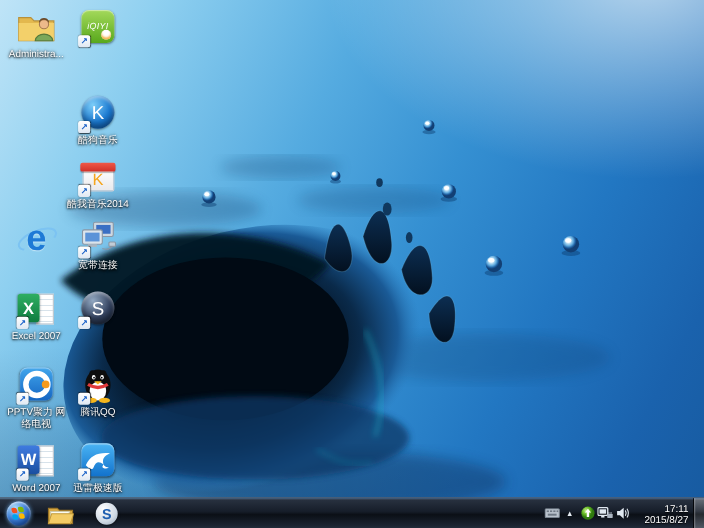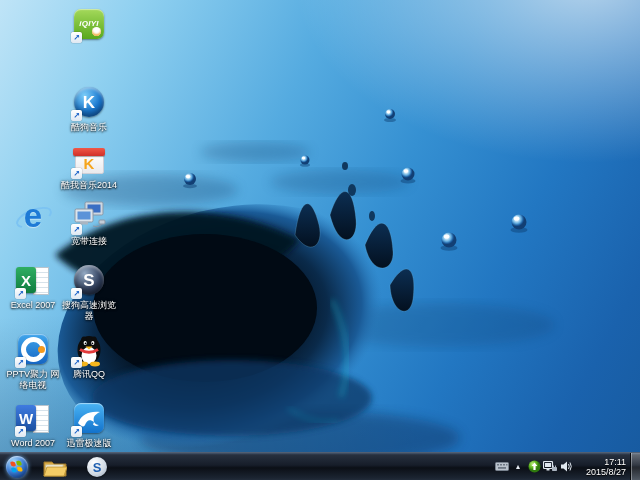--- a/index.html
+++ b/index.html
@@ -20,21 +20,21 @@
        text-shadow:0 1px 2px #000,0 0 3px rgba(0,0,0,.75);word-break:break-all;max-width:58px;}
   .ic{width:36px;height:36px;position:relative;display:flex;align-items:center;justify-content:center;}
   .sc{position:absolute;left:0;bottom:-1px;width:11px;height:11px;border-radius:2px;
       background:linear-gradient(#ffffff,#dfe8f2);box-shadow:0 0 1px rgba(0,0,0,.7);
       display:flex;align-items:center;justify-content:center;
       font-size:8px;font-weight:bold;color:#1b62c8;line-height:1;}
   .sq{width:30px;height:30px;border-radius:7px;position:relative;display:flex;align-items:center;justify-content:center;
       box-shadow:inset 0 1px 1px rgba(255,255,255,.5),0 1px 2px rgba(0,0,0,.45);}
   .circle{width:30px;height:30px;border-radius:50%;display:flex;align-items:center;justify-content:center;
       box-shadow:inset 0 -4px 6px rgba(0,0,0,.35),inset 0 2px 3px rgba(255,255,255,.45),0 1px 2px rgba(0,0,0,.45);}
-  .glyph{font-weight:bold;color:#fff;line-height:1;}
+  .glyph{font-weight:normal;color:#fff;line-height:1;}
 
   .kugou{background:radial-gradient(circle at 35% 28%,#7ccdf8,#1b7ad2 55%,#0b4f9e 100%);}
   .kugou .glyph{font-size:17px;}
   .sogou{background:radial-gradient(circle at 35% 28%,#93a9c2,#33425f 55%,#0d1728 100%);}
   .sogou .glyph{font-size:17px;}
   .pps{background:linear-gradient(#a4d95b,#58a81c);}
   .pps .glyph{font-size:8px;font-style:italic;letter-spacing:.3px;}
   .pptv{background:linear-gradient(#41a6ec,#1565c2);}
   .ring{width:15px;height:15px;border:5px solid #fff;border-radius:50%;}
   .dot{position:absolute;right:3px;top:12px;width:7px;height:7px;border-radius:50%;background:#f59a1d;}
@@ -171,20 +171,32 @@
           <ellipse cx="303.6" cy="158" rx="1.7" ry="1.3" fill="#fff" opacity=".95"></ellipse>
         </g>
       <g>
           <ellipse cx="190" cy="186" rx="7" ry="2.2" fill="#0c3c6e" opacity=".45"></ellipse>
           <circle cx="190" cy="179" r="6" fill="url(#drop)"></circle>
           <ellipse cx="188" cy="176.5" rx="2.2" ry="1.7" fill="#fff" opacity=".95"></ellipse>
         </g>
     </g>
   </svg>
 
+  <div class="slot" style="left:4px;top:6px">
+    <div class="ic">
+      <svg width="36" height="30" viewBox="0 0 36 30">
+        <path d="M2,7 L13,7 L16,10 L34,10 L34,28 L2,28 Z" fill="#e3b84e" stroke="#b8903a"></path>
+        <path d="M2,12 L34,12 L34,28 L2,28 Z" fill="#f3d06a"></path>
+        <circle cx="25" cy="13" r="4.2" fill="#edb98a" stroke="#a77a50"></circle>
+        <path d="M20.5,12 A4.8,4.8 0 0,1 29.5,12 L29.5,10.5 A4.8,4.8 0 0,0 20.5,10.5 Z" fill="#6a4a2a"></path>
+        <path d="M17,28 C18,20 32,20 33,28 Z" fill="#7aa85a" stroke="#567a3c"></path>
+      </svg>
+    </div>
+    <div class="lbl">Administra...</div>
+  </div>
 
   <div class="slot" style="left:60px;top:6px">
     <div class="ic">
       <div class="sq pps">
           <span class="glyph">iQIYI</span>
         <span style="position:absolute;right:3px;bottom:3px;width:9px;height:9px;border-radius:50%;background:#fff;box-shadow:inset 0 -2px 2px #f0b24a;"></span>
       </div>
       <span class="sc">↗</span>
     </div>
   </div>
@@ -247,21 +259,20 @@
     <div class="lbl">Excel 2007</div>
   </div>
 
   <div class="slot" style="left:60px;top:262px">
     <div class="ic">
       <div class="circle sogou">
           <span class="glyph">S</span>
         </div>
       <span class="sc">↗</span>
     </div>
-    <div class="lbl">搜狗高速浏览器</div>
   </div>
 
   <div class="slot" style="left:4px;top:331px">
     <div class="ic">
       <div class="sq pptv">
           <span class="ring"></span>
           <span class="dot"></span>
         </div>
       <span class="sc">↗</span>
     </div>

